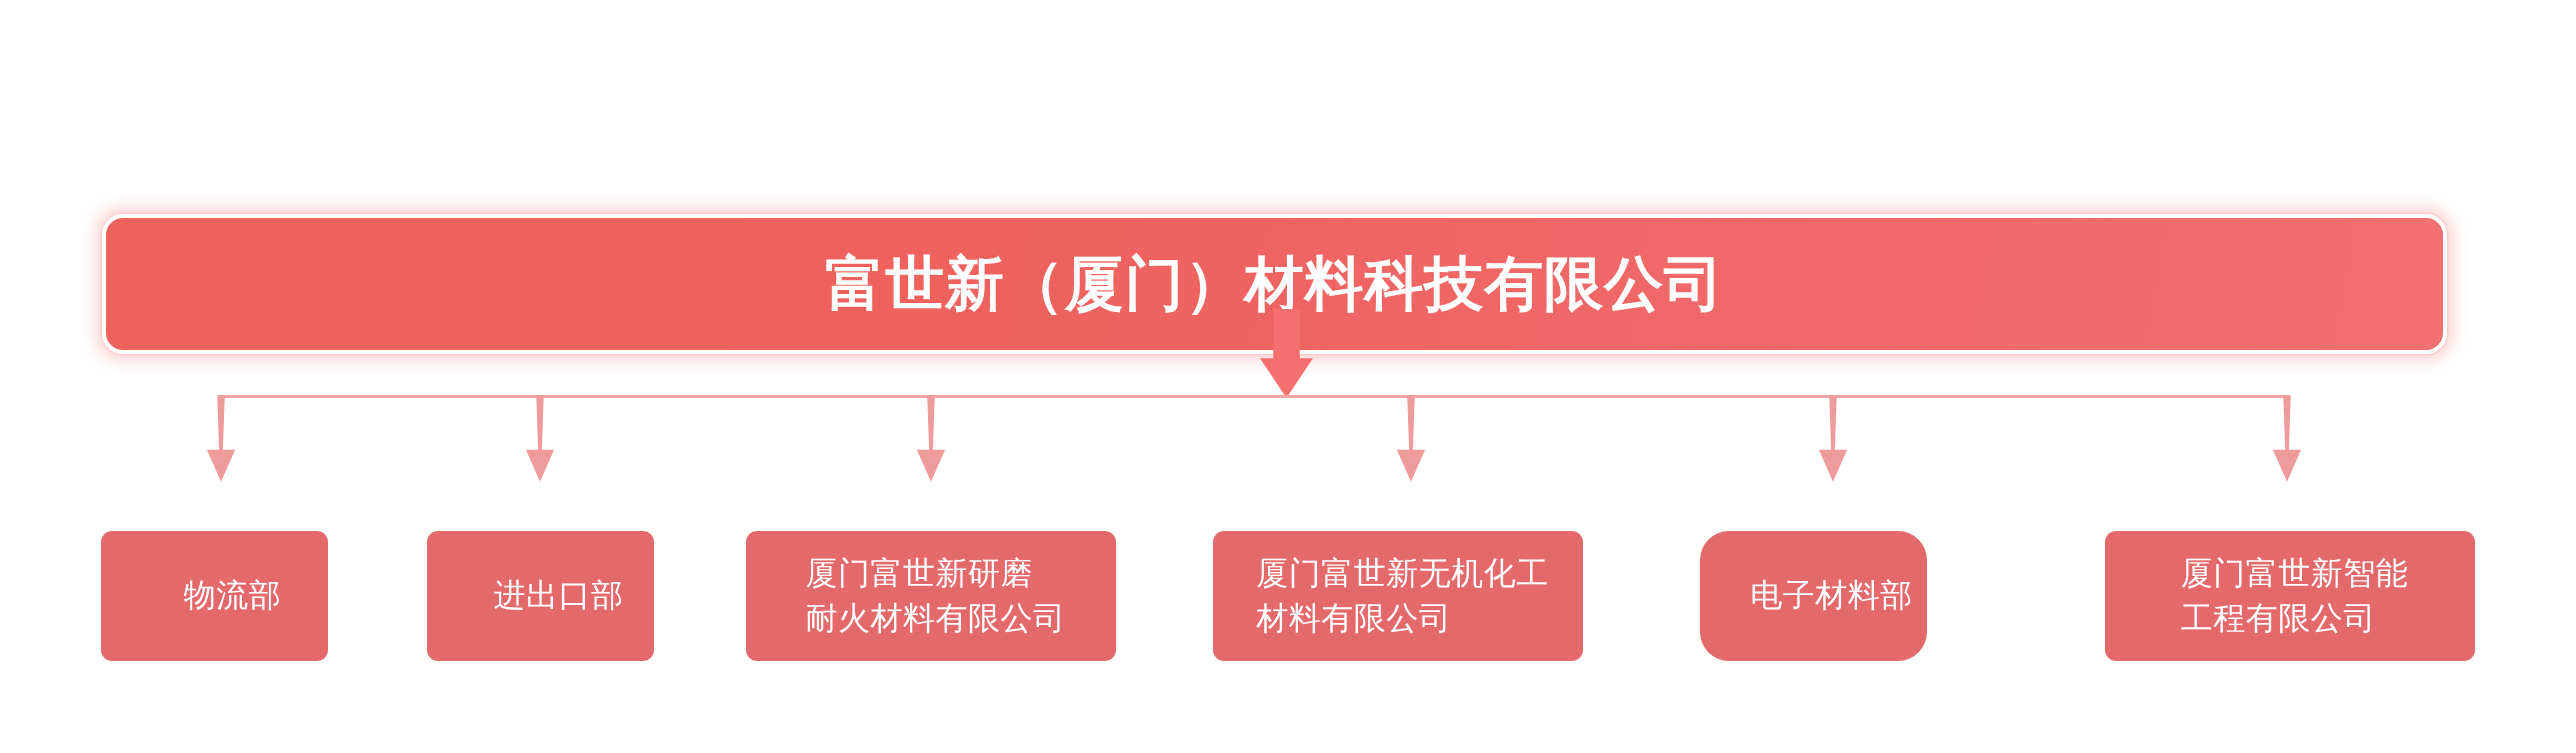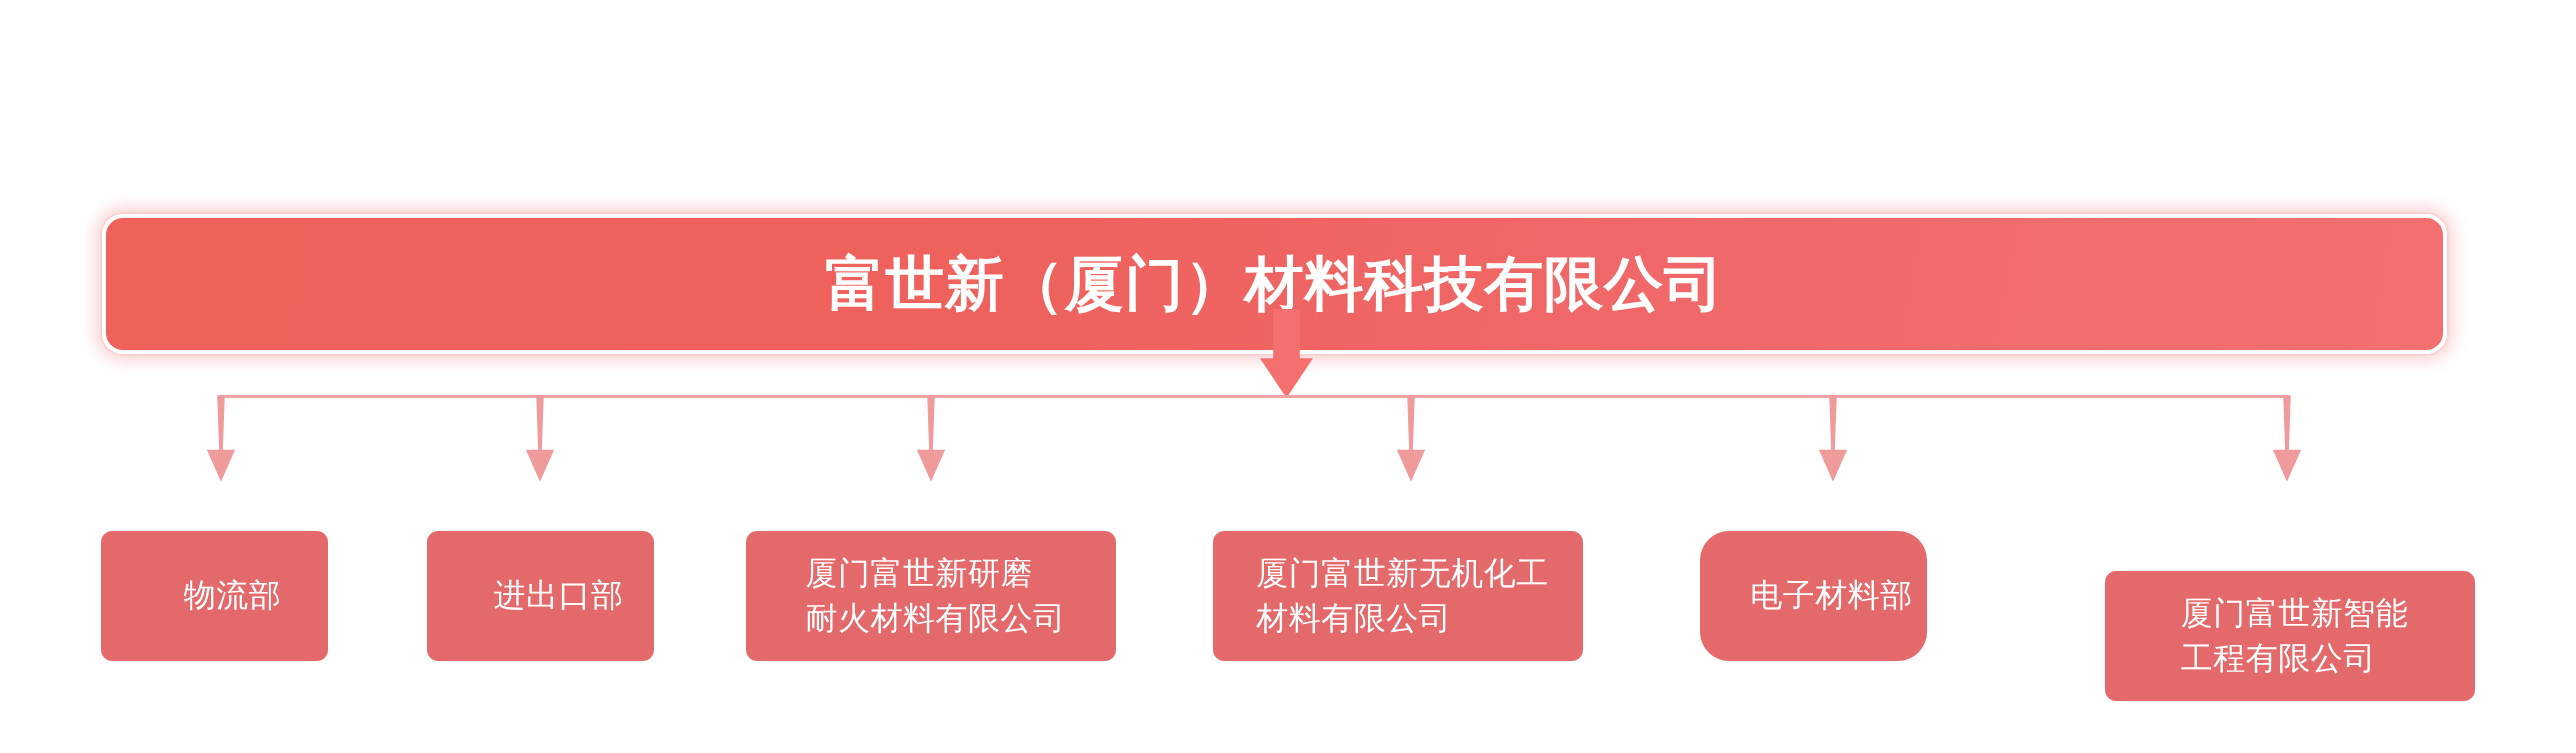--- a/index.html
+++ b/index.html
@@ -169,19 +169,19 @@
 
   <div class="node-box wide" style="left:1213px;">
     <div class="node-label">厦门富世新无机化工
 材料有限公司</div>
   </div>
 
   <div class="node-box narrow" style="left:1700px;border-radius:29px;">
     <div class="node-label">电子材料部</div>
   </div>
 
-  <div class="node-box wide" style="left:2105px;margin-top:40px;">
+  <div class="node-box wide" style="left:2105px;">
     <div class="node-label">厦门富世新智能
 工程有限公司</div>
   </div>
 
 </div>
 
 
 </body></html>

